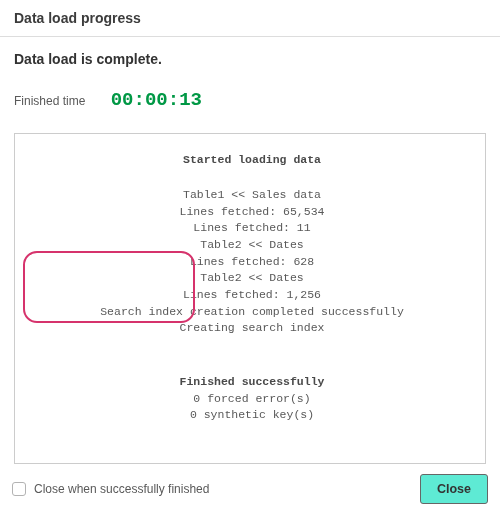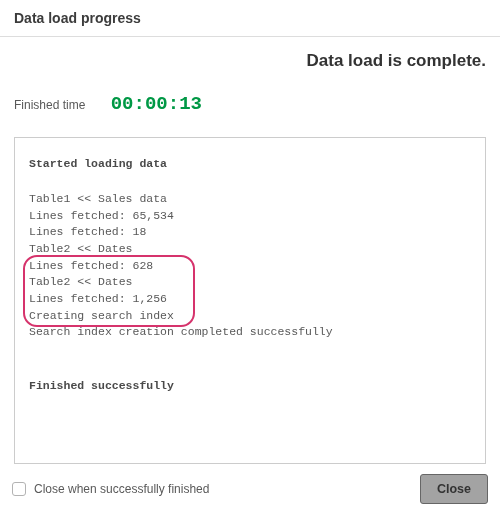--- a/index.html
+++ b/index.html
@@ -20,24 +20,23 @@
     padding: 10px 14px 10px 14px;
     border-bottom: 1px solid #ddd;
   }
   .header h1 {
     font-size: 14px;
     font-weight: 700;
     color: #3c3c3c;
   }
   .status-row {
     padding: 14px 14px 0 14px;
-    font-size: 17px;
+    font-size: 14px;
     font-weight: 700;
     color: #333;
-    text-align: right;
   }
   .elapsed-row {
     padding: 22px 14px 6px 14px;
     font-size: 12px;
     color: #595959;
   }
   .elapsed-row .time {
     font-family: "Courier New", monospace;
     color: #009845;
     font-weight: 700;
@@ -48,20 +47,21 @@
     margin: 16px 14px 0 14px;
     border: 1px solid #ccc;
     padding: 18px 10px 22px 14px;
     font-family: "Courier New", monospace;
     font-size: 11.5px;
     line-height: 1.45;
     color: #595959;
     flex: 1 1 auto;
     overflow: hidden;
     position: relative;
+    text-align: center;
   }
   .log-panel .section-head {
     font-weight: 700;
     color: #4a4a4a;
   }
   .log-panel .blank2 { height: 1.6em; }
   .highlight-box {
     position: absolute;
     left: 8px;
     width: 172px;
@@ -86,21 +86,21 @@
   .chk {
     width: 14px;
     height: 14px;
     border: 1px solid #b3b3b3;
     border-radius: 3px;
     background: #fff;
     display: inline-block;
   }
   .btn-close {
     border: 1px solid #666;
-    background: #a3a3a3;
+    background: #5eead4;
     color: #333;
     font-size: 12.5px;
     font-weight: 600;
     padding: 7px 16px;
     border-radius: 3px;
     cursor: pointer;
   }
 </style>
 </head>
 <body>
@@ -116,30 +116,32 @@
   <div class="elapsed-row">
     <span>Finished time</span>
     <span class="time">00:00:13</span>
   </div>
 
   <div class="log-panel">
     <div class="section-head">Started loading data</div>
     <div class="blank2"></div>
     <div id="log-line-0">Table1 &lt;&lt; Sales data</div>
     <div id="log-line-1">Lines fetched: 65,534</div>
-    <div id="log-line-3">Lines fetched: 18</div>
+    <div id="log-line-3">Lines fetched: 11</div>
     <div id="log-line-4">Table2 &lt;&lt; Dates</div>
     <div id="log-line-5">Lines fetched: 628</div>
     <div id="log-line-6">Table2 &lt;&lt; Dates</div>
     <div id="log-line-7">Lines fetched: 1,256</div>
+    <div id="log-line-9">Search index creation completed successfully</div>
     <div id="log-line-8">Creating search index</div>
-    <div id="log-line-9">Search index creation completed successfully</div>
     <div class="blank2"></div>
     <div class="blank2"></div>
     <div class="section-head">Finished successfully</div>
+    <div>0 forced error(s)</div>
+    <div>0 synthetic key(s)</div>
 
     <div id="highlight" class="highlight-box" style="top: 116.75px; height: 72.6875px;"></div>
   </div>
 
   <div class="footer">
     <label class="chk-wrap">
       <span class="chk"></span>
       <span>Close when successfully finished</span>
     </label>
     <button class="btn-close">Close</button>

